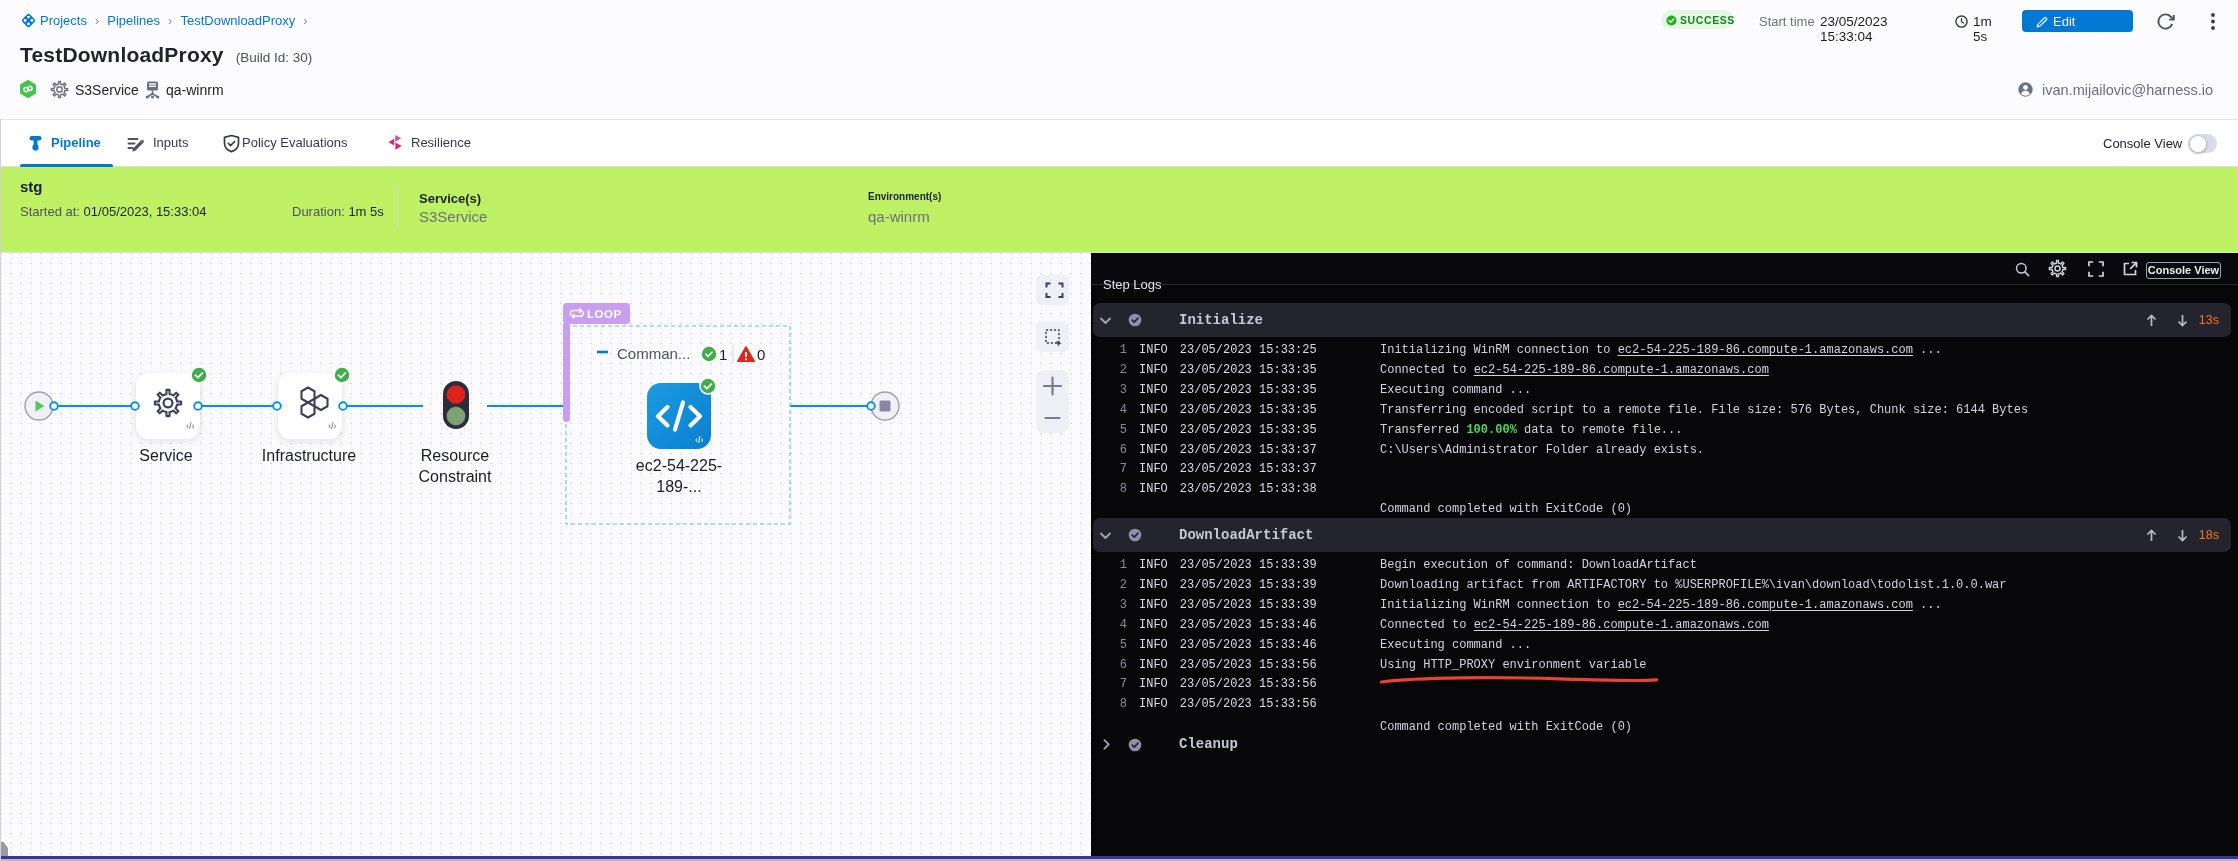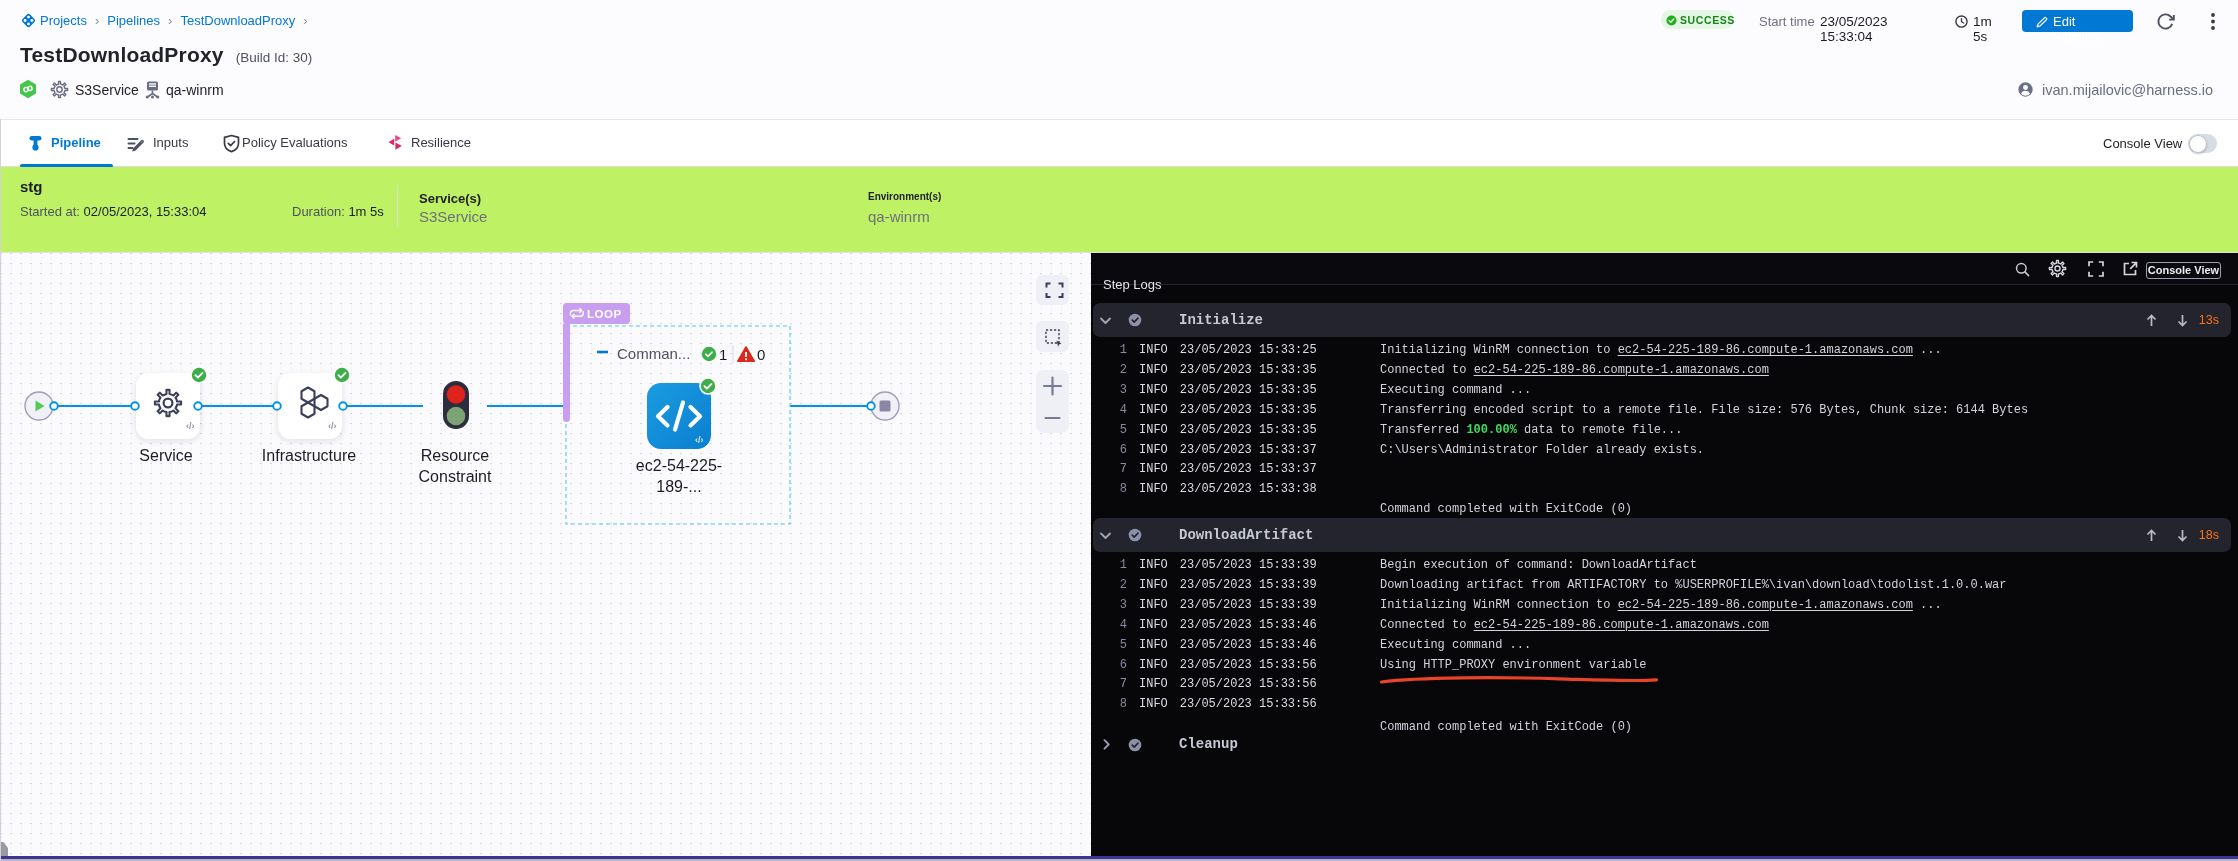--- a/index.html
+++ b/index.html
@@ -147,21 +147,21 @@
     </svg>
     <div class="abs tabtxt" style="left:411px;top:15px;">Resilience</div>
     <div class="abs" style="left:20px;top:44px;width:93px;height:4px;background:#0278d5;border-radius:2px;"></div>
     <div class="abs" style="left:2103px;top:16px;font-size:13px;color:#22222a;">Console View</div>
     <div class="abs" style="left:2188px;top:14px;width:29px;height:19px;background:#d8dce3;border-radius:10px;">
       <div style="position:absolute;left:0.5px;top:0.5px;width:18px;height:18px;background:#fff;border-radius:50%;box-shadow:0 0 0 1px #b7bcc8 inset, 0 1px 2px rgba(0,0,0,0.25);"></div>
     </div>
   </div>
   <div id="stagebar">
     <div class="abs" style="left:20px;top:11px;font-size:15px;font-weight:bold;color:#1c1c28;">stg</div>
-    <div class="abs" style="left:20px;top:37px;font-size:13px;color:#4f5162;">Started at: <span style="color:#1c1c28;">02/05/2023, 15:33:04</span></div>
+    <div class="abs" style="left:20px;top:37px;font-size:13px;color:#4f5162;">Started at: <span style="color:#1c1c28;">01/05/2023, 15:33:04</span></div>
     <div class="abs" style="left:292px;top:37px;font-size:13px;color:#4f5162;">Duration: <span style="color:#1c1c28;">1m 5s</span></div>
     <div class="abs" style="left:397px;top:18px;width:1px;height:42px;background:#d9dae0;"></div>
     <div class="abs" style="left:419px;top:24px;font-size:13px;font-weight:bold;color:#22222a;">Service(s)</div>
     <div class="abs" style="left:419px;top:41px;font-size:15px;color:#6d6f7c;">S3Service</div>
     <div class="abs" style="left:868px;top:24px;font-size:10px;font-weight:bold;color:#22222a;">Environment(s)</div>
     <div class="abs" style="left:868px;top:41px;font-size:15px;color:#6d6f7c;">qa-winrm</div>
   </div>
   <div id="canvas">
   <svg width="1091" height="608" viewBox="0 0 1091 608" style="position:absolute;left:0;top:0">
     <defs>

